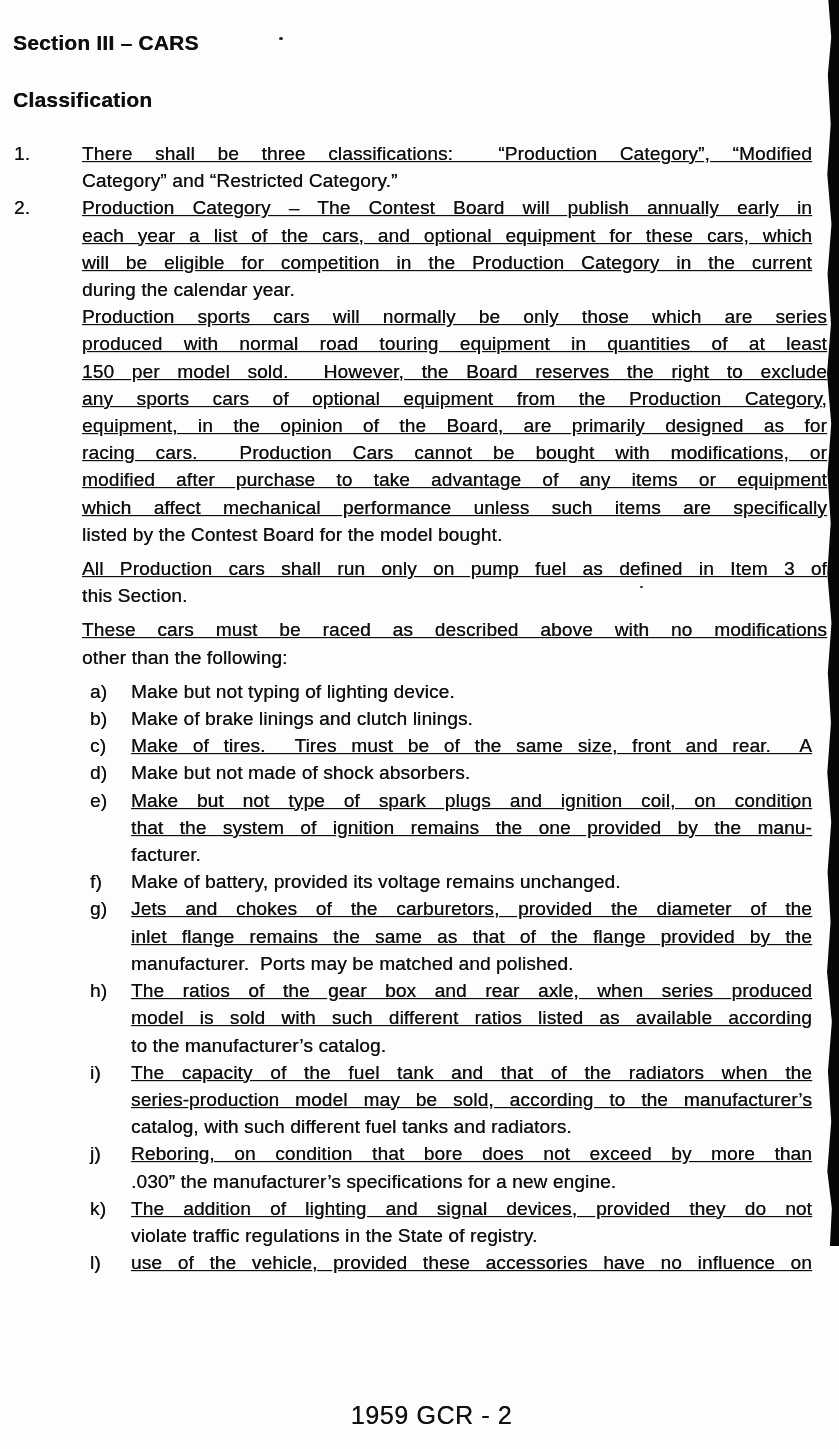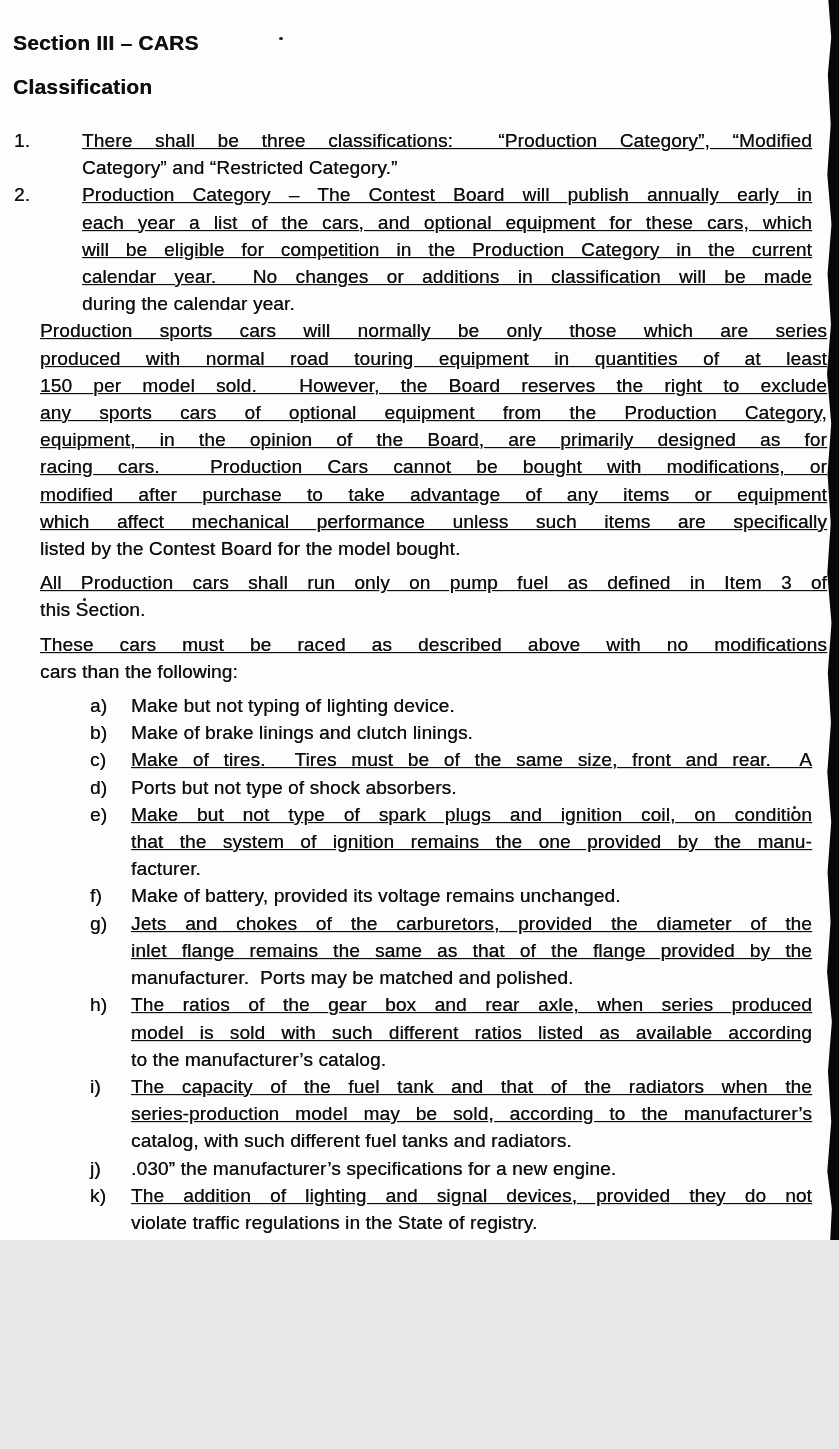--- a/index.html
+++ b/index.html
@@ -1,35 +1,35 @@
 <!DOCTYPE html>
 <html><head>
 <meta charset="utf-8">
 <style>
   html,body{margin:0;padding:0;background:#e8e8e8;}
   .page{
     position:relative;
-    width:839px;height:1240px;
+    width:839px;height:1449px;
     background:#fdfdfd;
     font-family:"Liberation Sans", sans-serif;
     color:#0e0e0e;
     overflow:hidden;
     text-shadow:0.3px 0.2px 0 rgba(12,12,12,0.85);
   }
   .h1,.h2{
     font-weight:700;font-size:21px;line-height:26px;
     margin:0 0 0 13px;letter-spacing:0.2px;
   }
   .h1{margin-top:30px;}
-  .h2{margin-top:18px;margin-bottom:27px;}
+  .h2{margin-top:31px;margin-bottom:27px;}
   .blk{display:flex;font-size:19px;line-height:27.2px;letter-spacing:0.15px;}
   .marker{flex:none;}
   .num{margin-left:14px;padding-right:27px;}
   .num > .marker{width:68px;}
-  .p{margin-left:40px;padding-right:12px;margin-top:7px;}
+  .p{margin-left:82px;padding-right:12px;margin-top:7px;}
   .p.flush{margin-top:0;}
   .li{margin-left:90px;padding-right:27px;}
   .li.gap{margin-top:7px;}
   .li > .marker{width:41px;}
   .lines{flex:1 1 auto;min-width:0;}
   .line{text-align:left;}
   .line.jl{text-align:justify;text-align-last:justify;text-decoration:underline;-moz-text-align-last:justify;}
   .footer{
     position:absolute;left:12px;top:1401px;width:100%;
     text-align:center;font-size:25px;letter-spacing:0.6px;color:#101010;
@@ -66,21 +66,20 @@
           <div class="line jl">There shall be three classifications:&nbsp; “Production Category”, “Modified</div>
           <div class="line">Category” and “Restricted Category.”</div>
         </div>
       </div>
       <div class="blk num">
         <span class="marker">2.</span>
         <div class="lines">
           <div class="line jl">Production Category – The Contest Board will publish annually early in</div>
           <div class="line jl">each year a list of the cars, and optional equipment for these cars, which</div>
           <div class="line jl">will be eligible for competition in the Production Category in the current</div>
-          <div class="line jl">calendar year.&nbsp; No changes or additions in classification will be made</div>
           <div class="line">during the calendar year.</div>
         </div>
       </div>
       <div class="blk p flush">
         <div class="lines">
           <div class="line jl">Production sports cars will normally be only those which are series</div>
           <div class="line jl">produced with normal road touring equipment in quantities of at least</div>
           <div class="line jl">150 per model sold.&nbsp; However, the Board reserves the right to exclude</div>
           <div class="line jl">any sports cars of optional equipment from the Production Category,</div>
           <div class="line jl">equipment, in the opinion of the Board, are primarily designed as for</div>
@@ -92,21 +91,21 @@
       </div>
       <div class="blk p">
         <div class="lines">
           <div class="line jl">All Production cars shall run only on pump fuel as defined in Item 3 of</div>
           <div class="line">this Section.</div>
         </div>
       </div>
       <div class="blk p">
         <div class="lines">
           <div class="line jl">These cars must be raced as described above with no modifications</div>
-          <div class="line">cars than the following:</div>
+          <div class="line">other than the following:</div>
         </div>
       </div>
       <div class="blk li gap">
         <span class="marker">a)</span>
         <div class="lines">
           <div class="line">Make but not typing of lighting device.</div>
         </div>
       </div>
       <div class="blk li">
         <span class="marker">b)</span>
@@ -116,21 +115,21 @@
       </div>
       <div class="blk li">
         <span class="marker">c)</span>
         <div class="lines">
           <div class="line jl">Make of tires.&nbsp; Tires must be of the same size, front and rear.&nbsp; A</div>
         </div>
       </div>
       <div class="blk li">
         <span class="marker">d)</span>
         <div class="lines">
-          <div class="line">Ports but not type of shock absorbers.</div>
+          <div class="line">Make but not made of shock absorbers.</div>
         </div>
       </div>
       <div class="blk li">
         <span class="marker">e)</span>
         <div class="lines">
           <div class="line jl">Make but not type of spark plugs and ignition coil, on condition</div>
           <div class="line jl">that the system of ignition remains the one provided by the manu-</div>
           <div class="line">facturer.</div>
         </div>
       </div>
@@ -160,20 +159,21 @@
         <span class="marker">i)</span>
         <div class="lines">
           <div class="line jl">The capacity of the fuel tank and that of the radiators when the</div>
           <div class="line jl">series-production model may be sold, according to the manufacturer’s</div>
           <div class="line">catalog, with such different fuel tanks and radiators.</div>
         </div>
       </div>
       <div class="blk li">
         <span class="marker">j)</span>
         <div class="lines">
+          <div class="line jl">Reboring, on condition that bore does not exceed by more than</div>
           <div class="line">.030” the manufacturer’s specifications for a new engine.</div>
         </div>
       </div>
       <div class="blk li">
         <span class="marker">k)</span>
         <div class="lines">
           <div class="line jl">The addition of lighting and signal devices, provided they do not</div>
           <div class="line">violate traffic regulations in the State of registry.</div>
         </div>
       </div>

